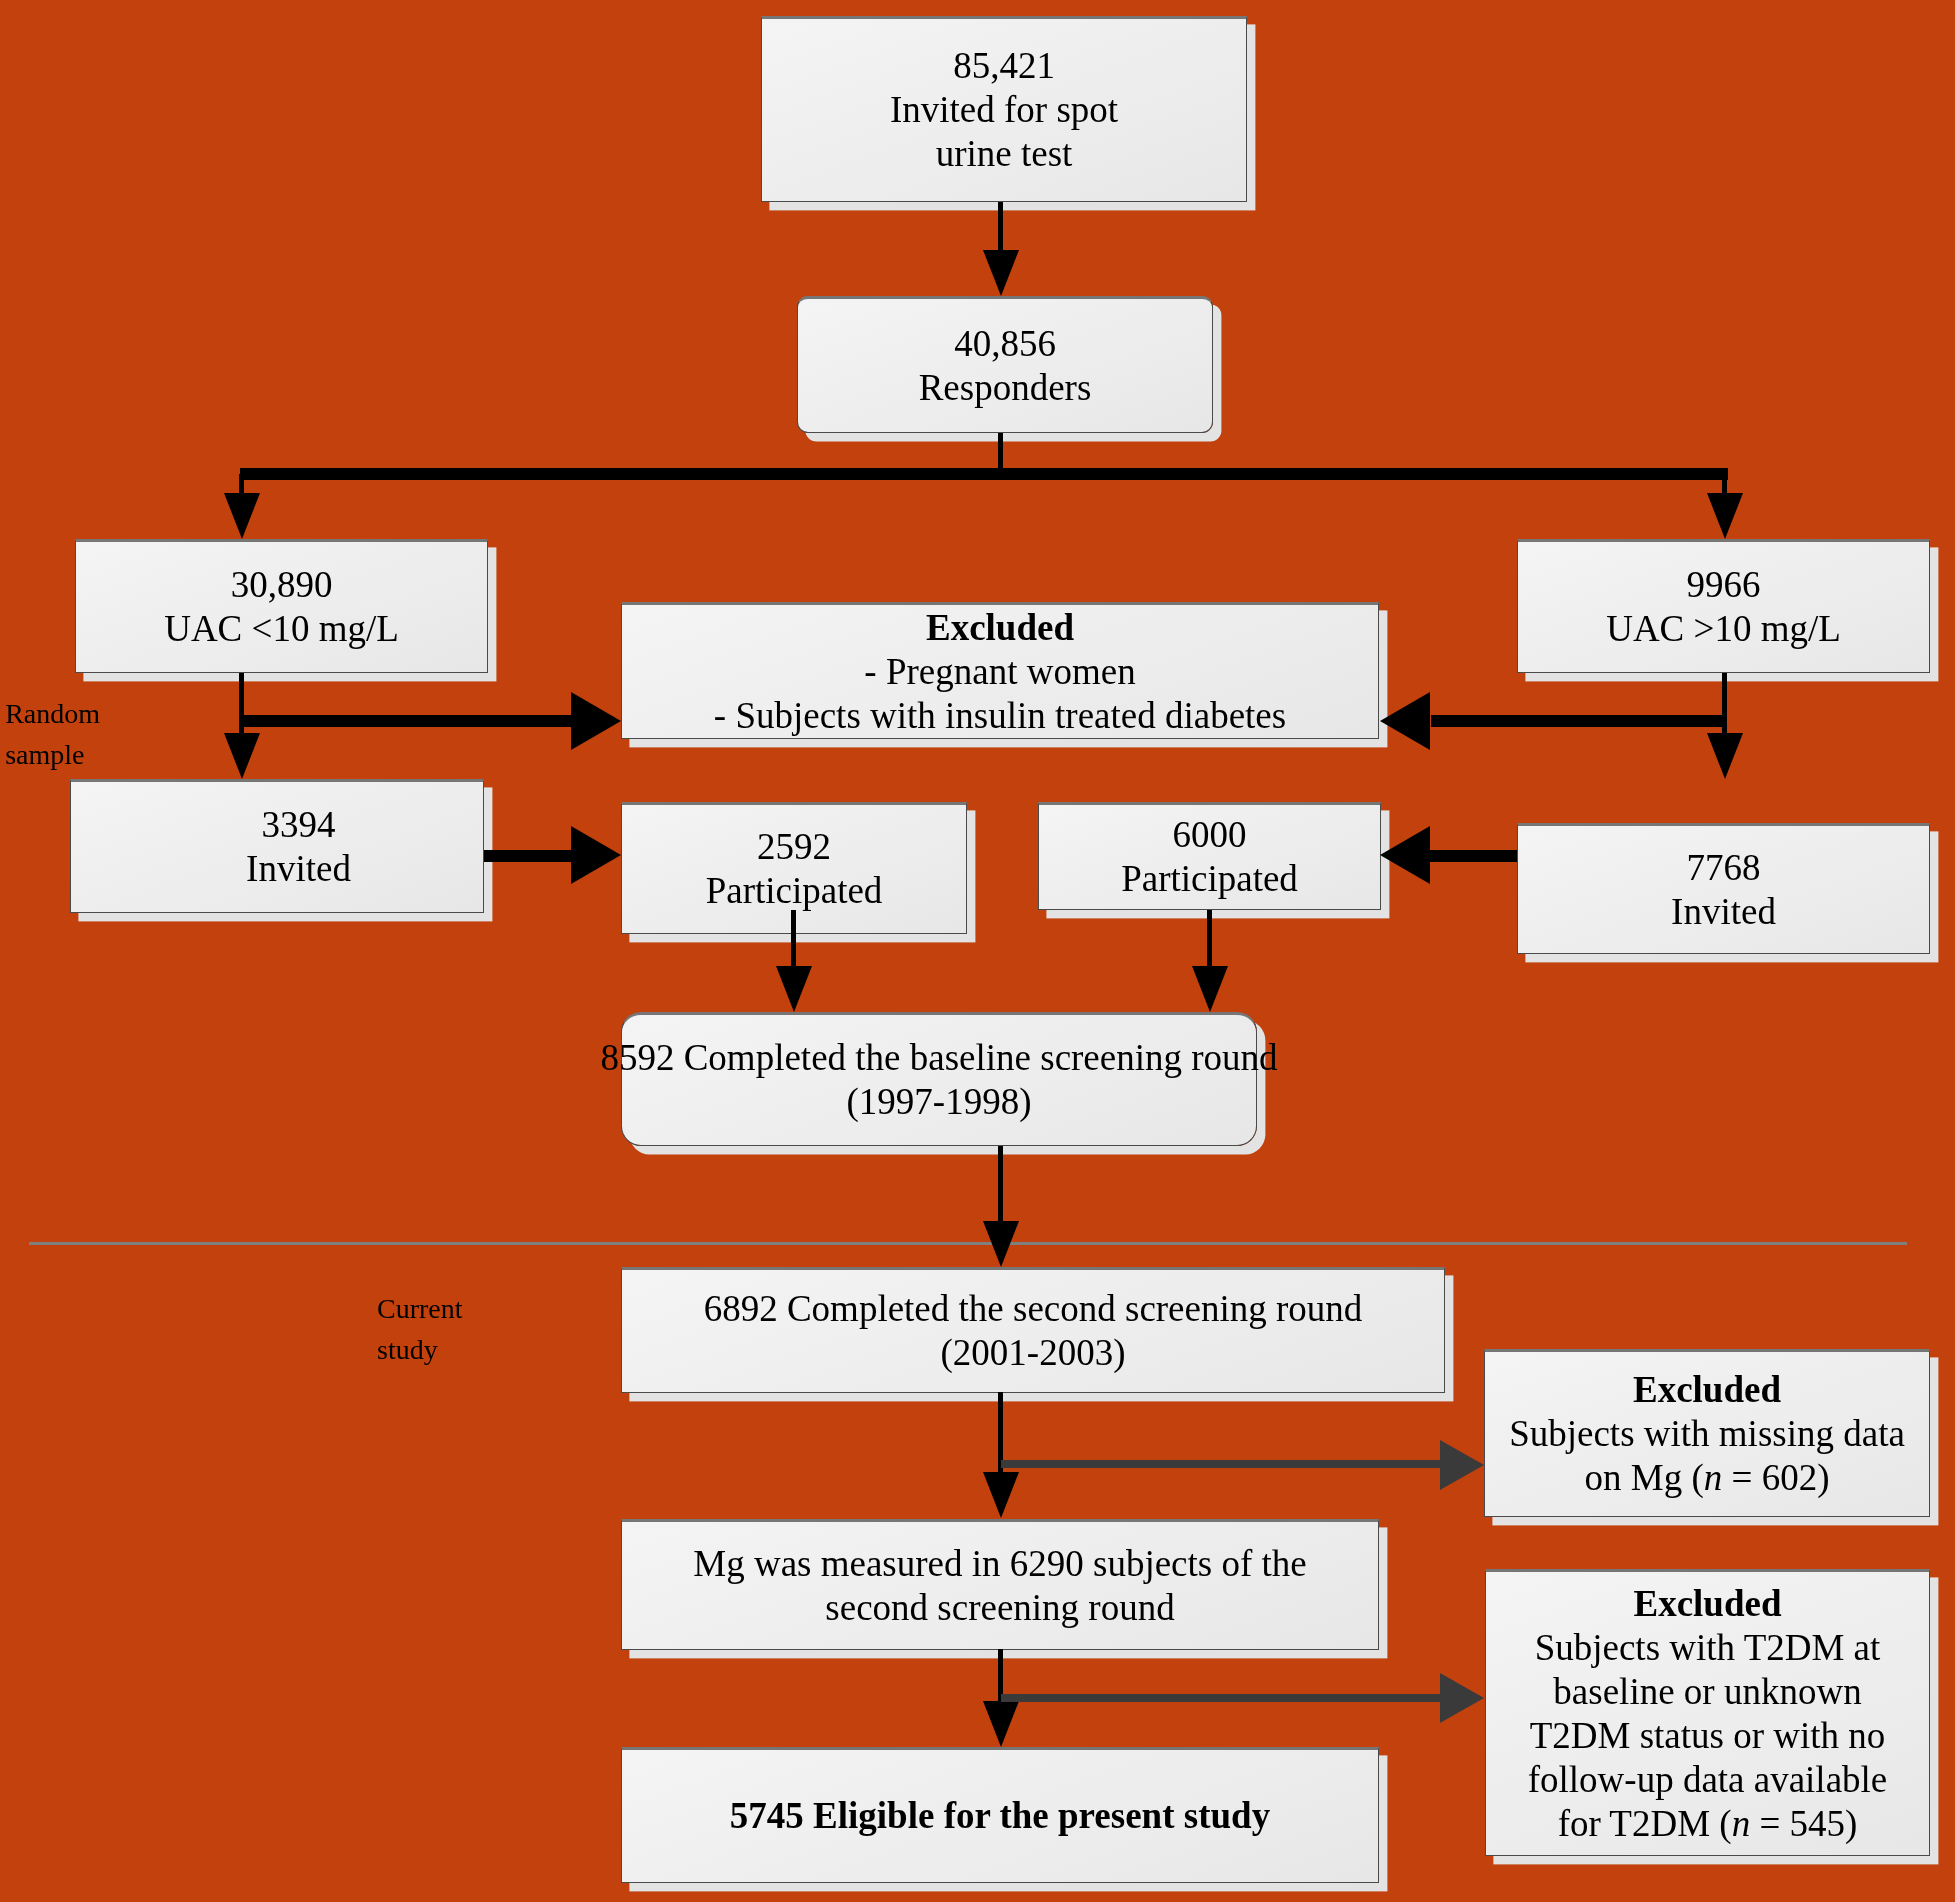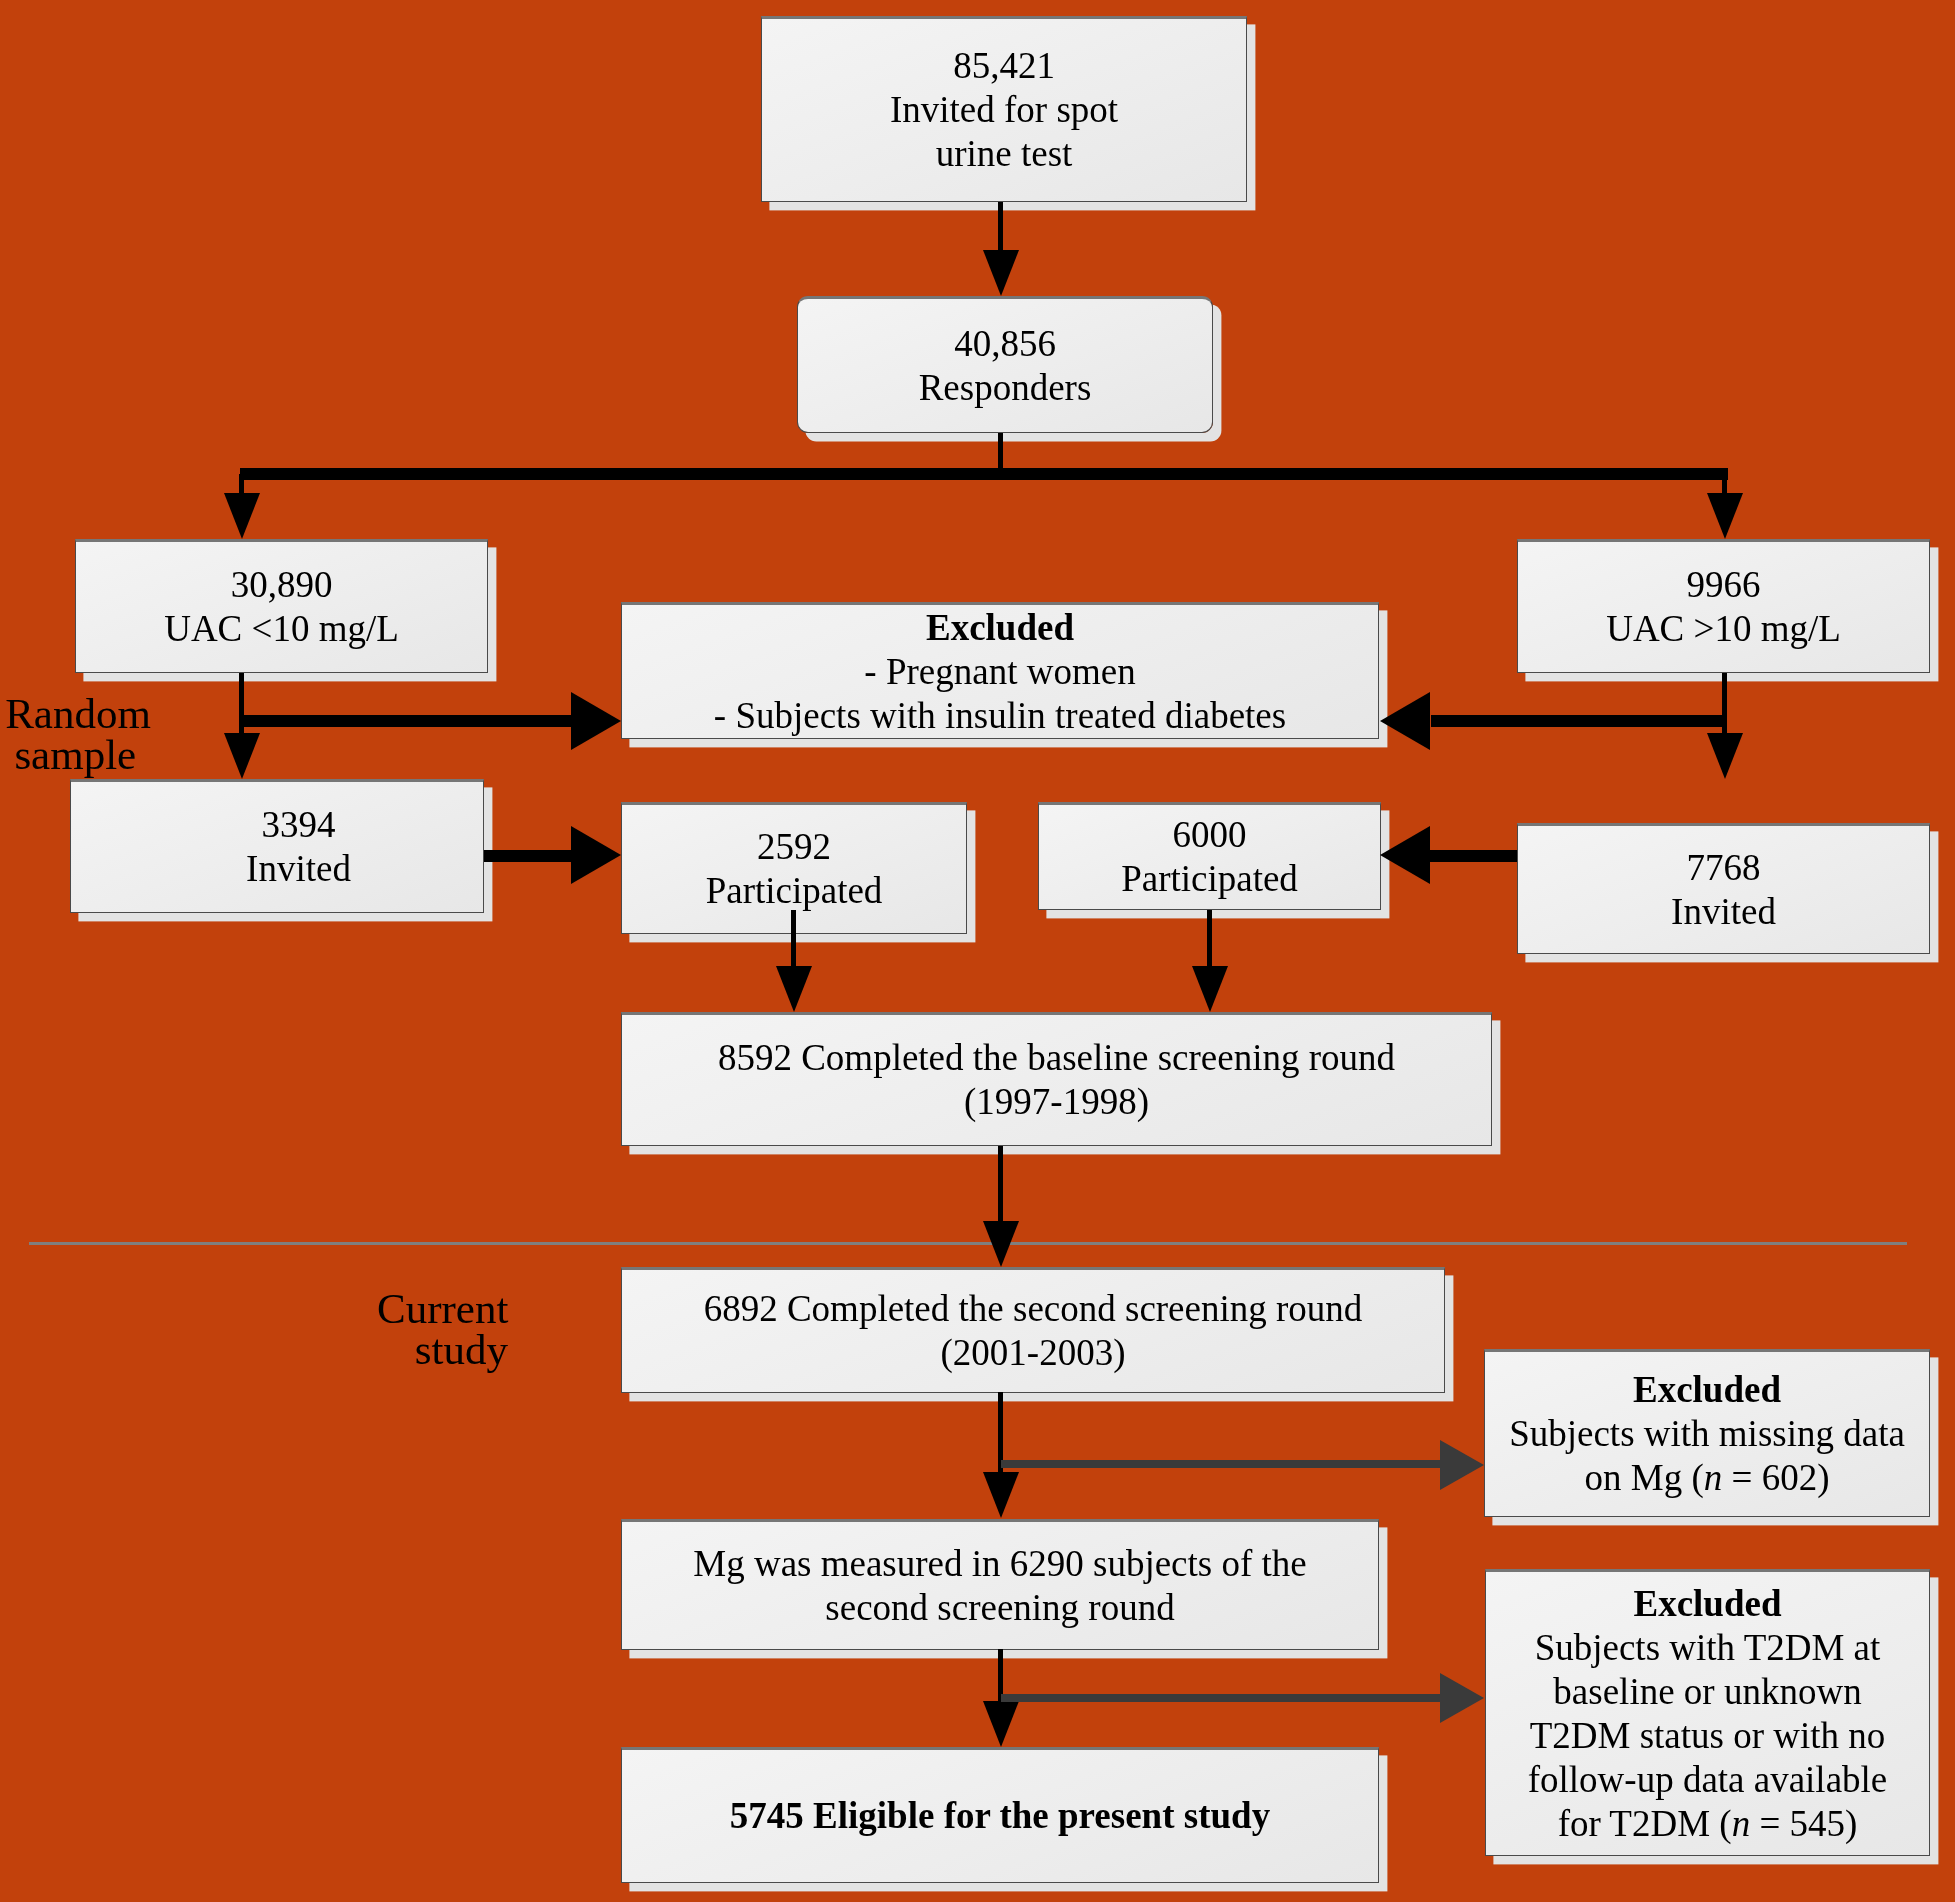--- a/index.html
+++ b/index.html
@@ -25,22 +25,22 @@
     align-items:center;
     text-align:center;
     font-size:37px;
     line-height:44px;
   }
   .box .ln{white-space:nowrap;}
   .bold{font-weight:700;}
   .var{font-style:italic;}
   .side-label{
     position:absolute;
-    text-align:right;
-    font-size:43px;
+    text-align:left;
+    font-size:28px;
     line-height:41px;
   }
   .vline{position:absolute;width:5.2px;background:#000;}
   .hline{position:absolute;height:11.5px;background:#000;}
   .hline.gray{height:8.4px;background:#3a3a3a;}
   .arrow-down{position:absolute;width:0;height:0;
     border-left:18px solid transparent;border-right:18px solid transparent;
     border-top:46px solid #000;}
   .arrow-right{position:absolute;width:0;height:0;
     border-top:29px solid transparent;border-bottom:29px solid transparent;
@@ -55,21 +55,21 @@
   
   #box-invited-urine{left:761px;top:15.7px;width:486px;height:186px;}
   #box-responders{left:797px;top:296px;width:416px;height:137px;border-radius:11px;}
   #box-uac-low{left:75px;top:539px;width:413px;height:134px;}
   #box-uac-high{left:1517px;top:539px;width:413px;height:134px;}
   #box-excluded-mid{left:621px;top:602px;width:758px;height:137px;}
   #box-invited-3394{left:70px;top:779px;width:414px;height:134px;padding-left:43px;}
   #box-part-2592{left:621px;top:802px;width:346px;height:132px;}
   #box-part-6000{left:1038px;top:802px;width:343px;height:108px;}
   #box-invited-7768{left:1517px;top:779px;width:413px;height:131px;margin-top:44px;}
-  #box-baseline{left:621px;top:1012px;width:871px;height:134px;}
+  #box-baseline{left:621px;top:1012px;width:636px;height:134px;border-radius:20px;}
   #box-second{left:621px;top:1267px;width:824px;height:126px;}
   #box-excluded-mg{left:1484px;top:1349px;width:446px;height:168px;}
   #box-mg-measured{left:621px;top:1519px;width:758px;height:131px;}
   #box-excluded-t2dm{left:1485px;top:1569px;width:445px;height:287px;}
   #box-eligible{left:621px;top:1747px;width:758px;height:136px;}
 
   #label-random-sample{left:5.2px;top:693px;width:131px;}
   #label-current-study{left:377px;top:1288px;width:131px;}
 </style>
 </head>

